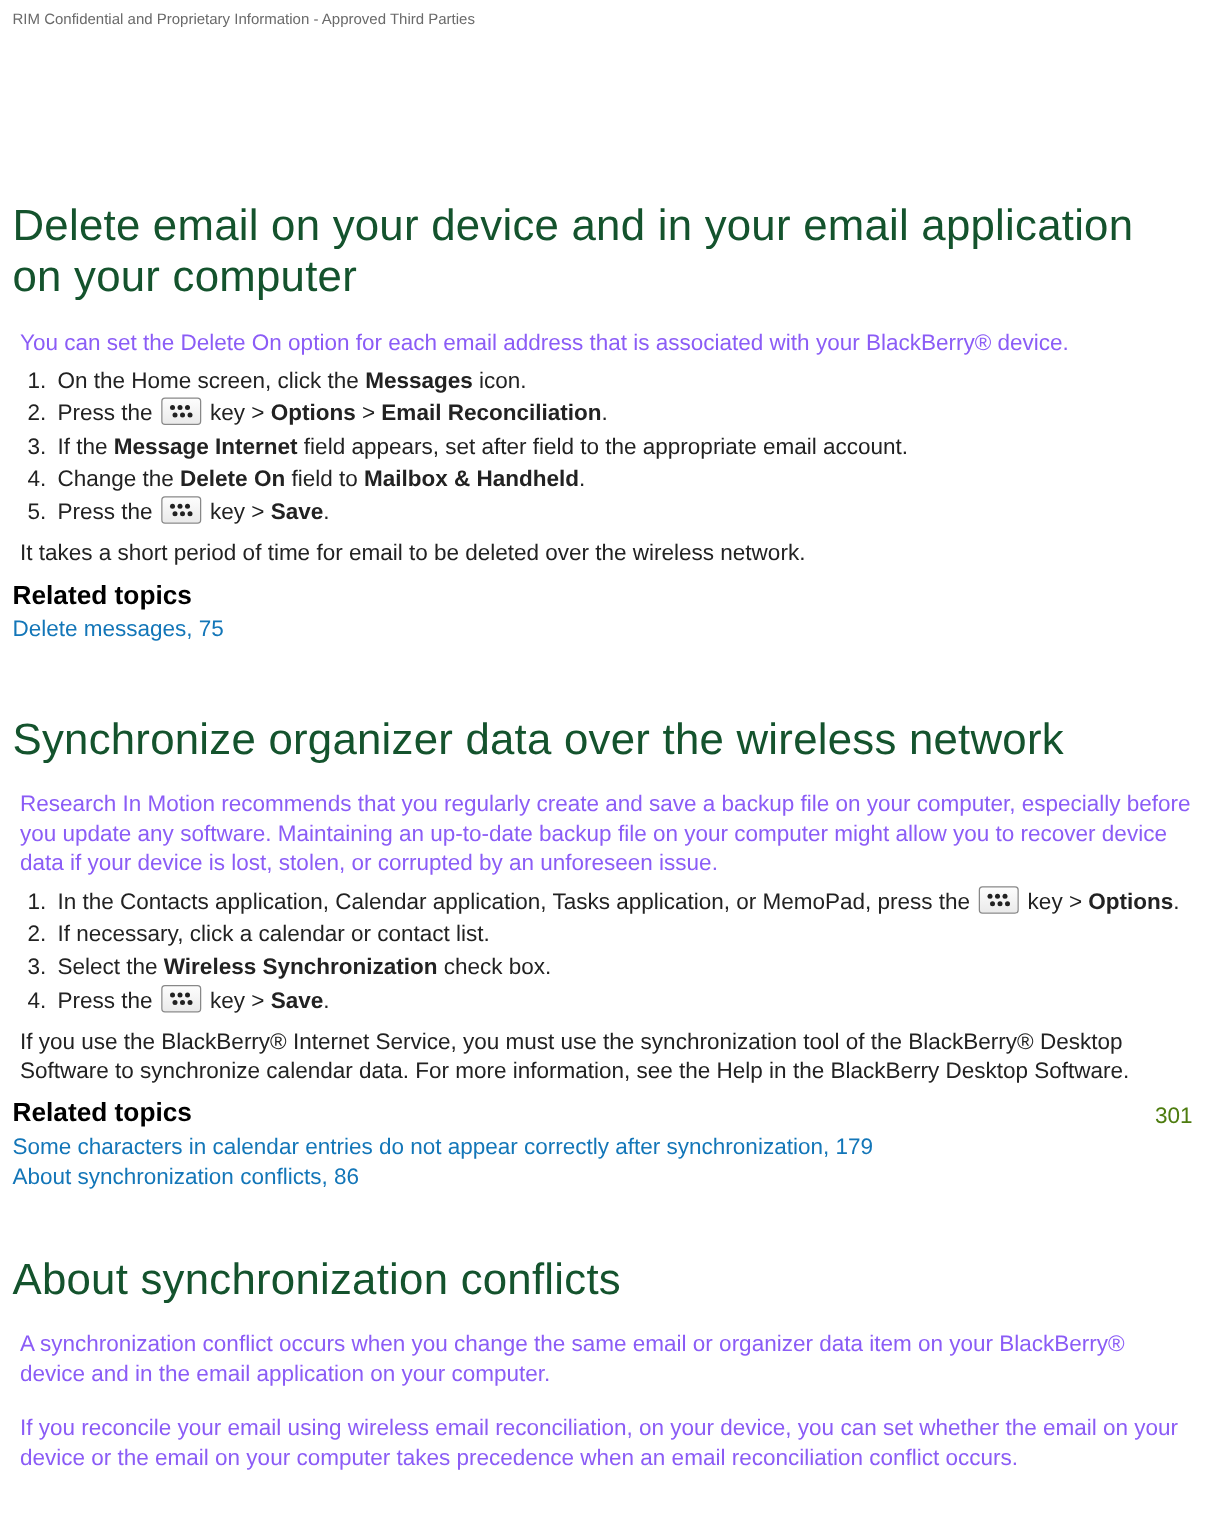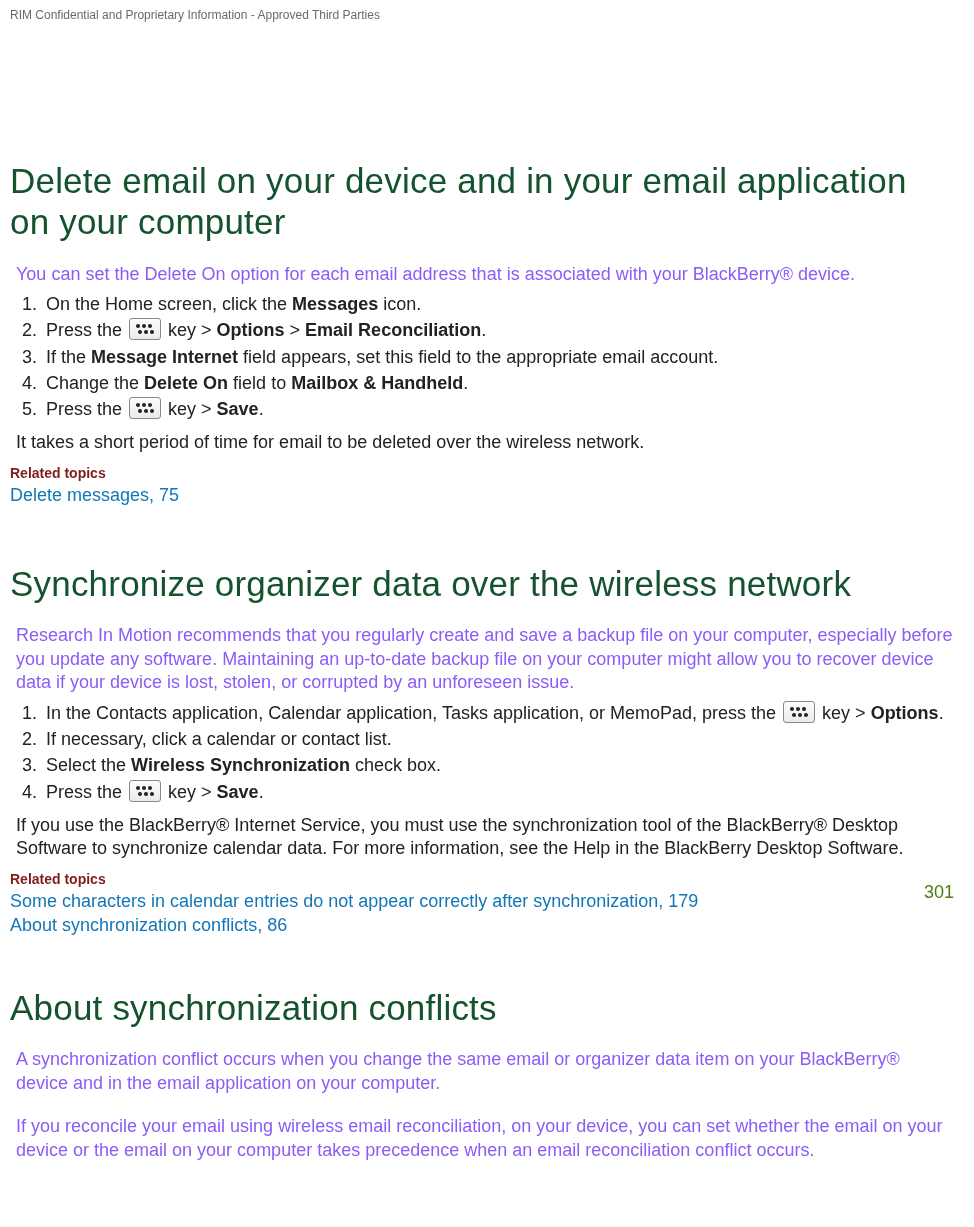--- a/index.html
+++ b/index.html
@@ -60,24 +60,24 @@
     font-size: 18px;
     line-height: 1.35;
     color: #222;
   }
   ol li {
     margin: 2px 0;
     padding-left: 4px;
   }
   b { font-weight: 700; }
   .related-label {
-    font-size: 14px;
+    font-size: 21px;
     font-weight: 700;
     margin: 10px 0 2px 0;
-    color: #7f1d1d;
+    color: #000000;
   }
   .link {
     color: #1376b8;
     font-size: 18px;
     line-height: 1.35;
     display: block;
     text-decoration: none;
   }
   .section-gap { height: 56px; }
   .section-gap2 { height: 50px; }
@@ -128,21 +128,21 @@
                 <circle cx="3" cy="3" r="2"></circle>
                 <circle cx="9" cy="3" r="2"></circle>
                 <circle cx="15" cy="3" r="2"></circle>
                 <circle cx="5" cy="9" r="2"></circle>
                 <circle cx="11" cy="9" r="2"></circle>
                 <circle cx="17" cy="9" r="2"></circle>
               </g>
             </svg></span><span> key &gt; </span><b>Options</b><span> &gt; </span><b>Email Reconciliation</b><span>.</span>
       </li>
       <li>
-        <span>If the </span><b>Message Internet</b><span> field appears, set this field to the appropriate email account.</span>
+        <span>If the </span><b>Message Internet</b><span> field appears, set after field to the appropriate email account.</span>
       </li>
       <li>
         <span>Change the </span><b>Delete On</b><span> field to </span><b>Mailbox &amp; Handheld</b><span>.</span>
       </li>
       <li>
         <span>Press the </span><span class="bb-key"><svg viewBox="0 0 20 12">
               <g fill="#222">
                 <circle cx="3" cy="3" r="2"></circle>
                 <circle cx="9" cy="3" r="2"></circle>
                 <circle cx="15" cy="3" r="2"></circle>

